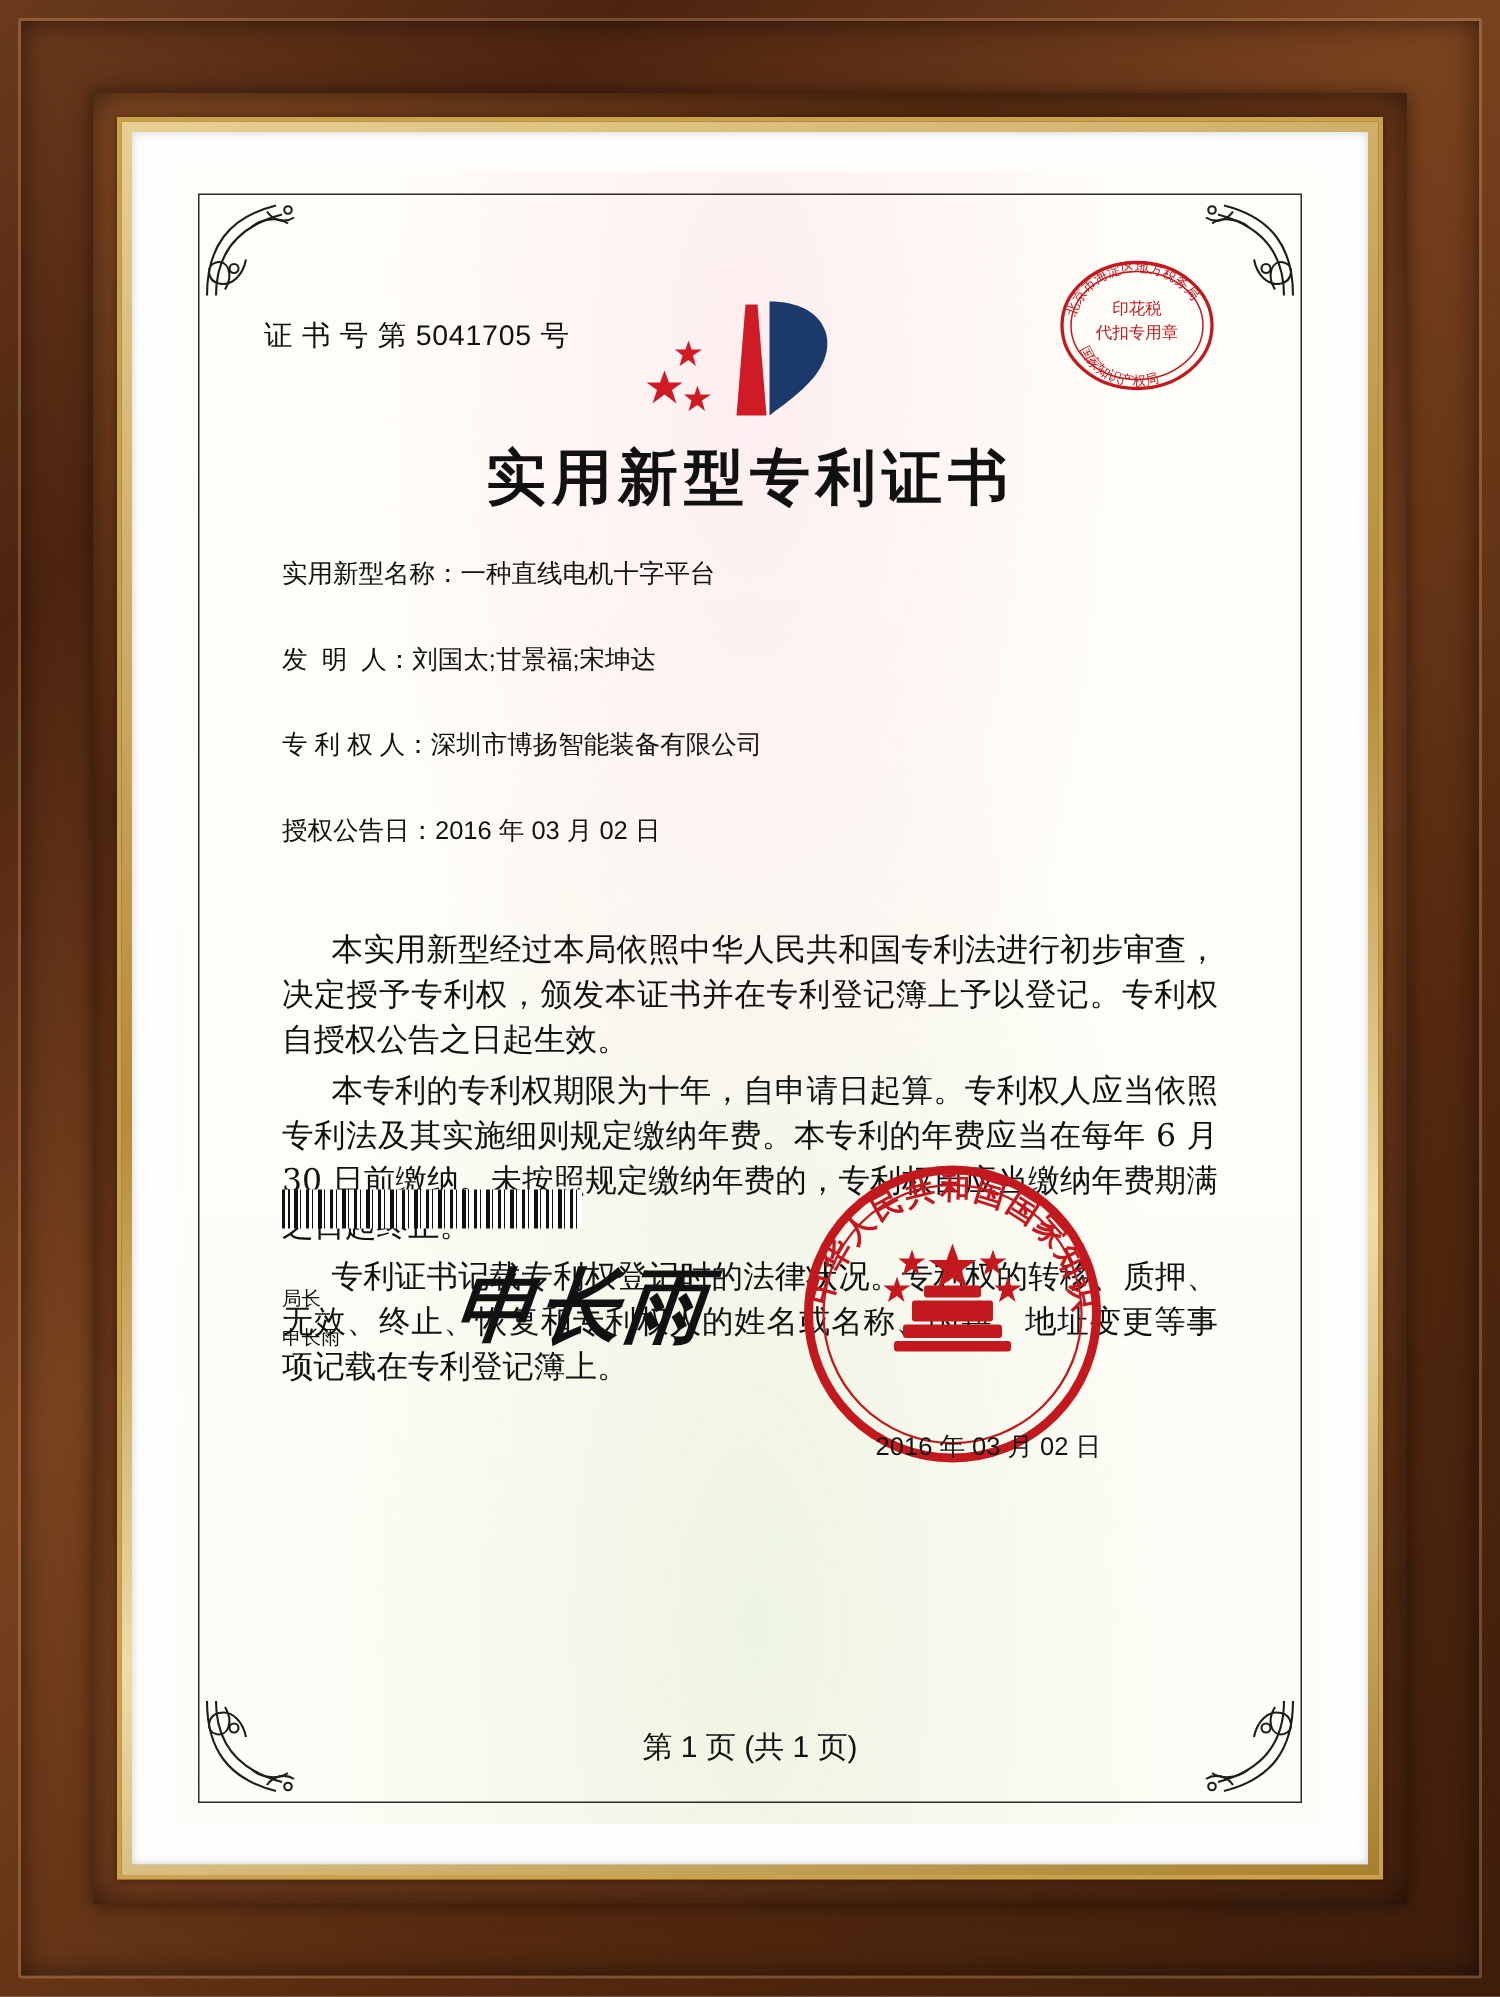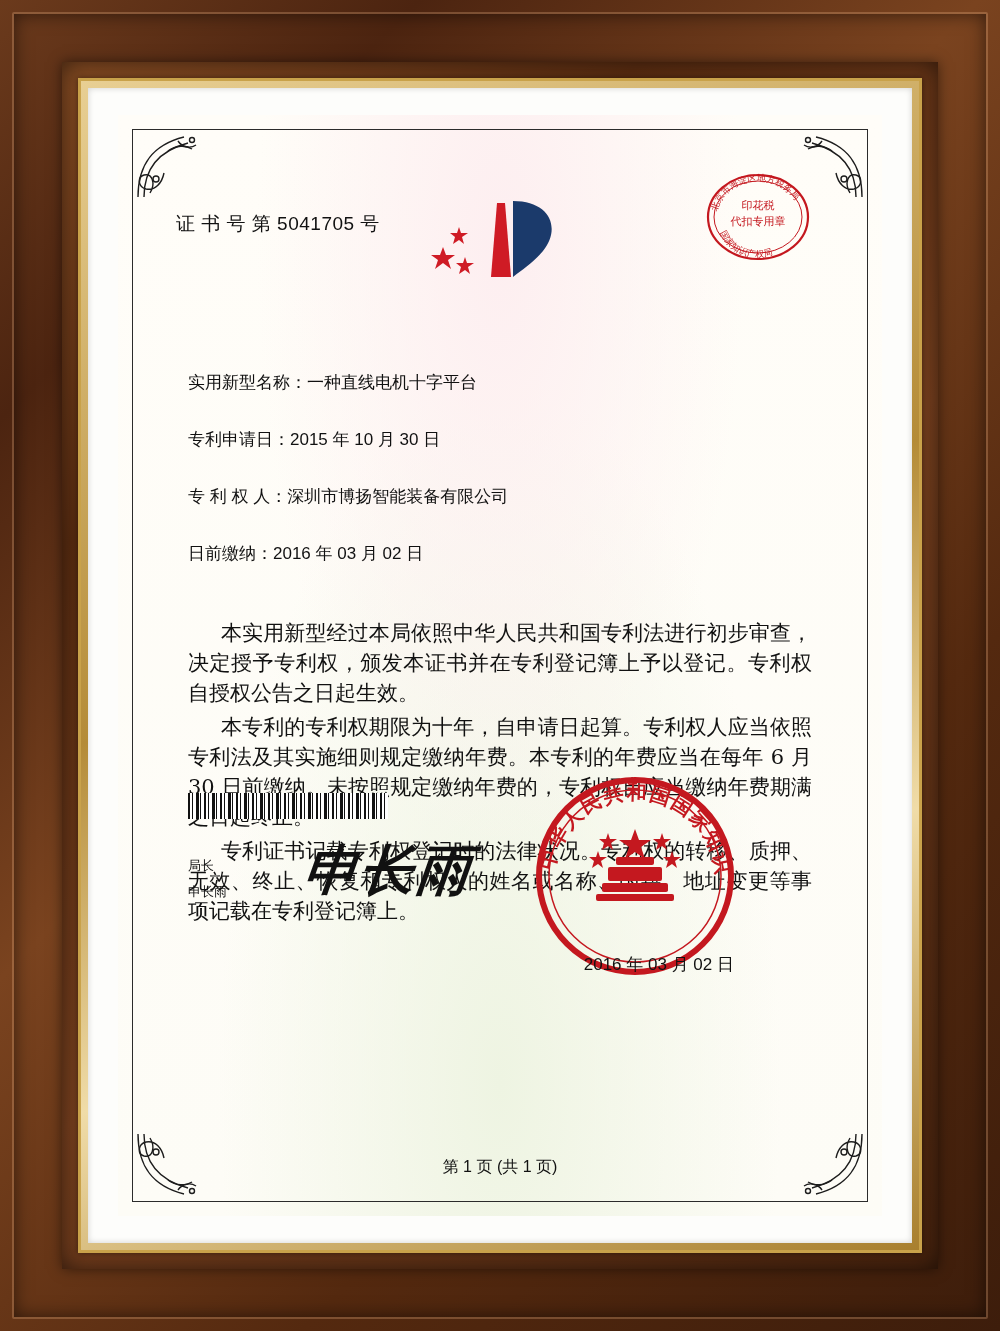--- a/index.html
+++ b/index.html
@@ -132,21 +132,21 @@
   .seal{
     position:absolute;right:86px;top:608px;width:210px;height:210px;
   }
   .seal-date{
     position:absolute;right:92px;top:790px;
     font-size:17px;color:#111;
     font-family:"Liberation Sans","DejaVu Sans",sans-serif;
   }
   .page-no{
     position:absolute;left:0;right:0;bottom:8px;text-align:center;
-    font-size:16px;color:#111;
+    font-size:20px;color:#111;
     font-family:"Liberation Sans","DejaVu Sans",sans-serif;
   }
 </style>
 </head>
 <body>
 
 <div class="frame-outer">
   <div class="frame-bevel-1"></div>
   <div class="frame-inner"></div>
   <div class="gold-line"></div>
@@ -229,36 +229,37 @@
           <text font-size="9" fill="#c4181f" font-family="DejaVu Serif, serif">
             <textPath href="#arcTop" startOffset="6%">北京市海淀区地方税务局</textPath>
           </text>
           <path id="arcBot" d="M20 52 A40 36 0 0 0 100 52" fill="none"></path>
           <text font-size="9" fill="#c4181f" font-family="DejaVu Serif, serif">
             <textPath href="#arcBot" startOffset="10%">国家知识产权局</textPath>
           </text>
         </svg>
       </div>
 
+      <div class="title">实用新型专利证书</div>
 
       <div class="fields">
         <div class="field">
           <span class="f-label">实用新型名称：</span>
           <span class="f-value">一种直线电机十字平台</span>
         </div>
         <div class="field">
-          <span class="f-label">专利申请日：</span>
-          <span class="f-value">2015 年 10 月 30 日</span>
+          <span class="f-label">发  明  人：</span>
+          <span class="f-value">刘国太;甘景福;宋坤达</span>
         </div>
         <div class="field">
           <span class="f-label">专 利 权 人：</span>
           <span class="f-value">深圳市博扬智能装备有限公司</span>
         </div>
         <div class="field">
-          <span class="f-label">日前缴纳：</span>
+          <span class="f-label">授权公告日：</span>
           <span class="f-value">2016 年 03 月 02 日</span>
         </div>
       </div>
 
       <div class="paras">
         <p>本实用新型经过本局依照中华人民共和国专利法进行初步审查，决定授予专利权，颁发本证书并在专利登记簿上予以登记。专利权自授权公告之日起生效。</p>
         <p>本专利的专利权期限为十年，自申请日起算。专利权人应当依照专利法及其实施细则规定缴纳年费。本专利的年费应当在每年 6 月 30 日前缴纳。未按照规定缴纳年费的，专利权自应当缴纳年费期满之日起终止。</p>
         <p>专利证书记载专利权登记时的法律状况。专利权的转移、质押、无效、终止、恢复和专利权人的姓名或名称、国籍、地址变更等事项记载在专利登记簿上。</p>
       </div>
 

